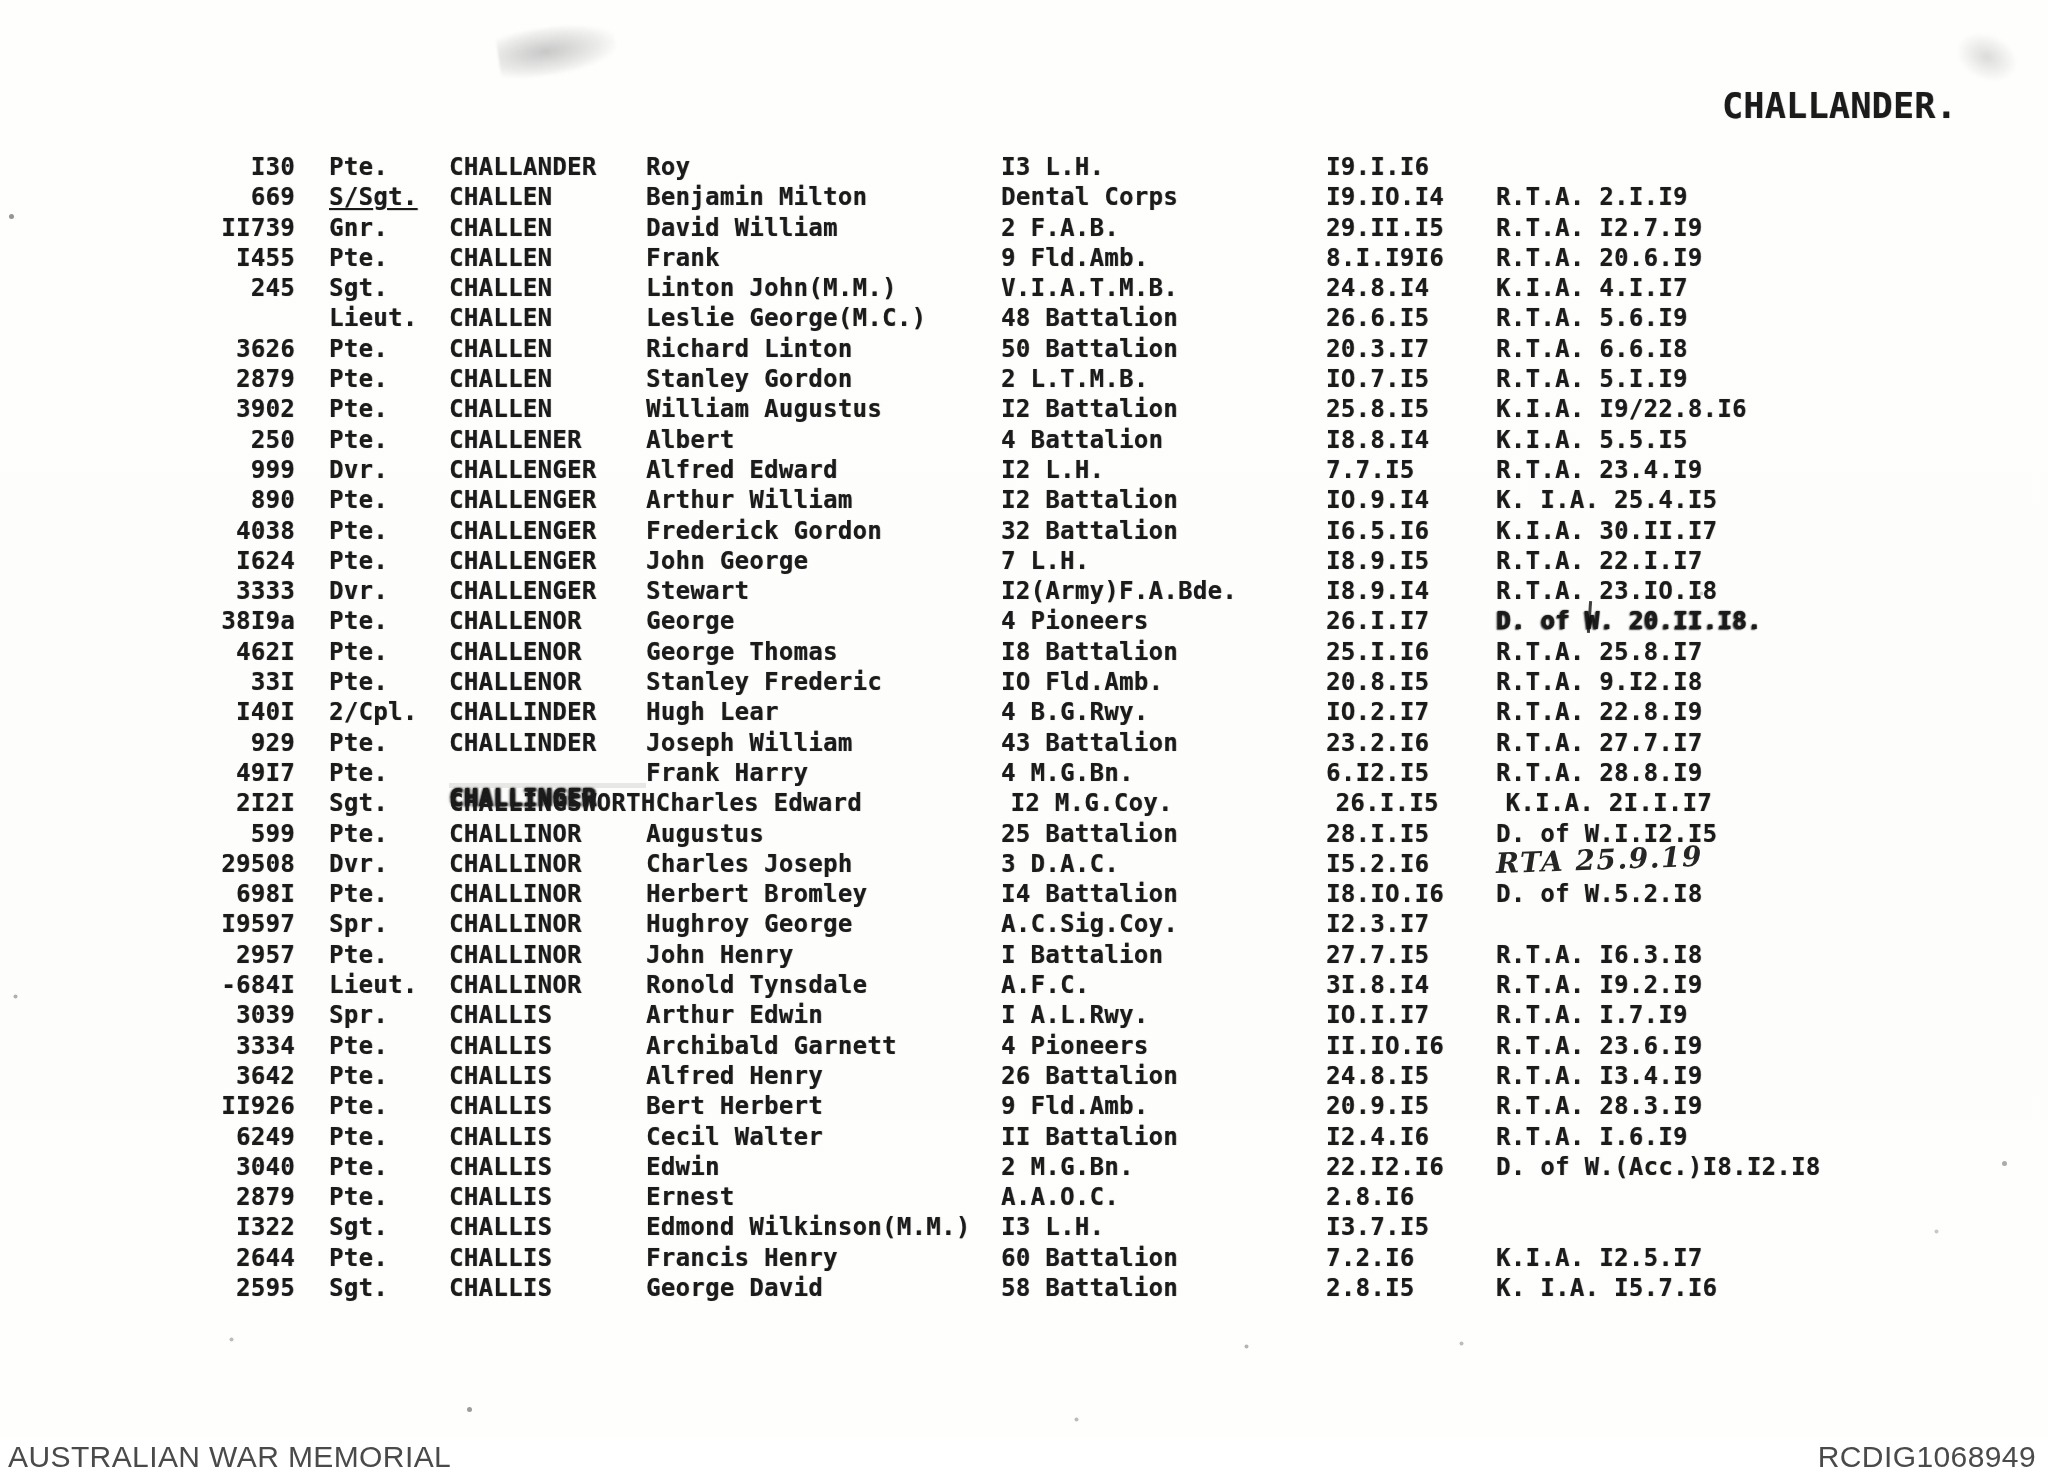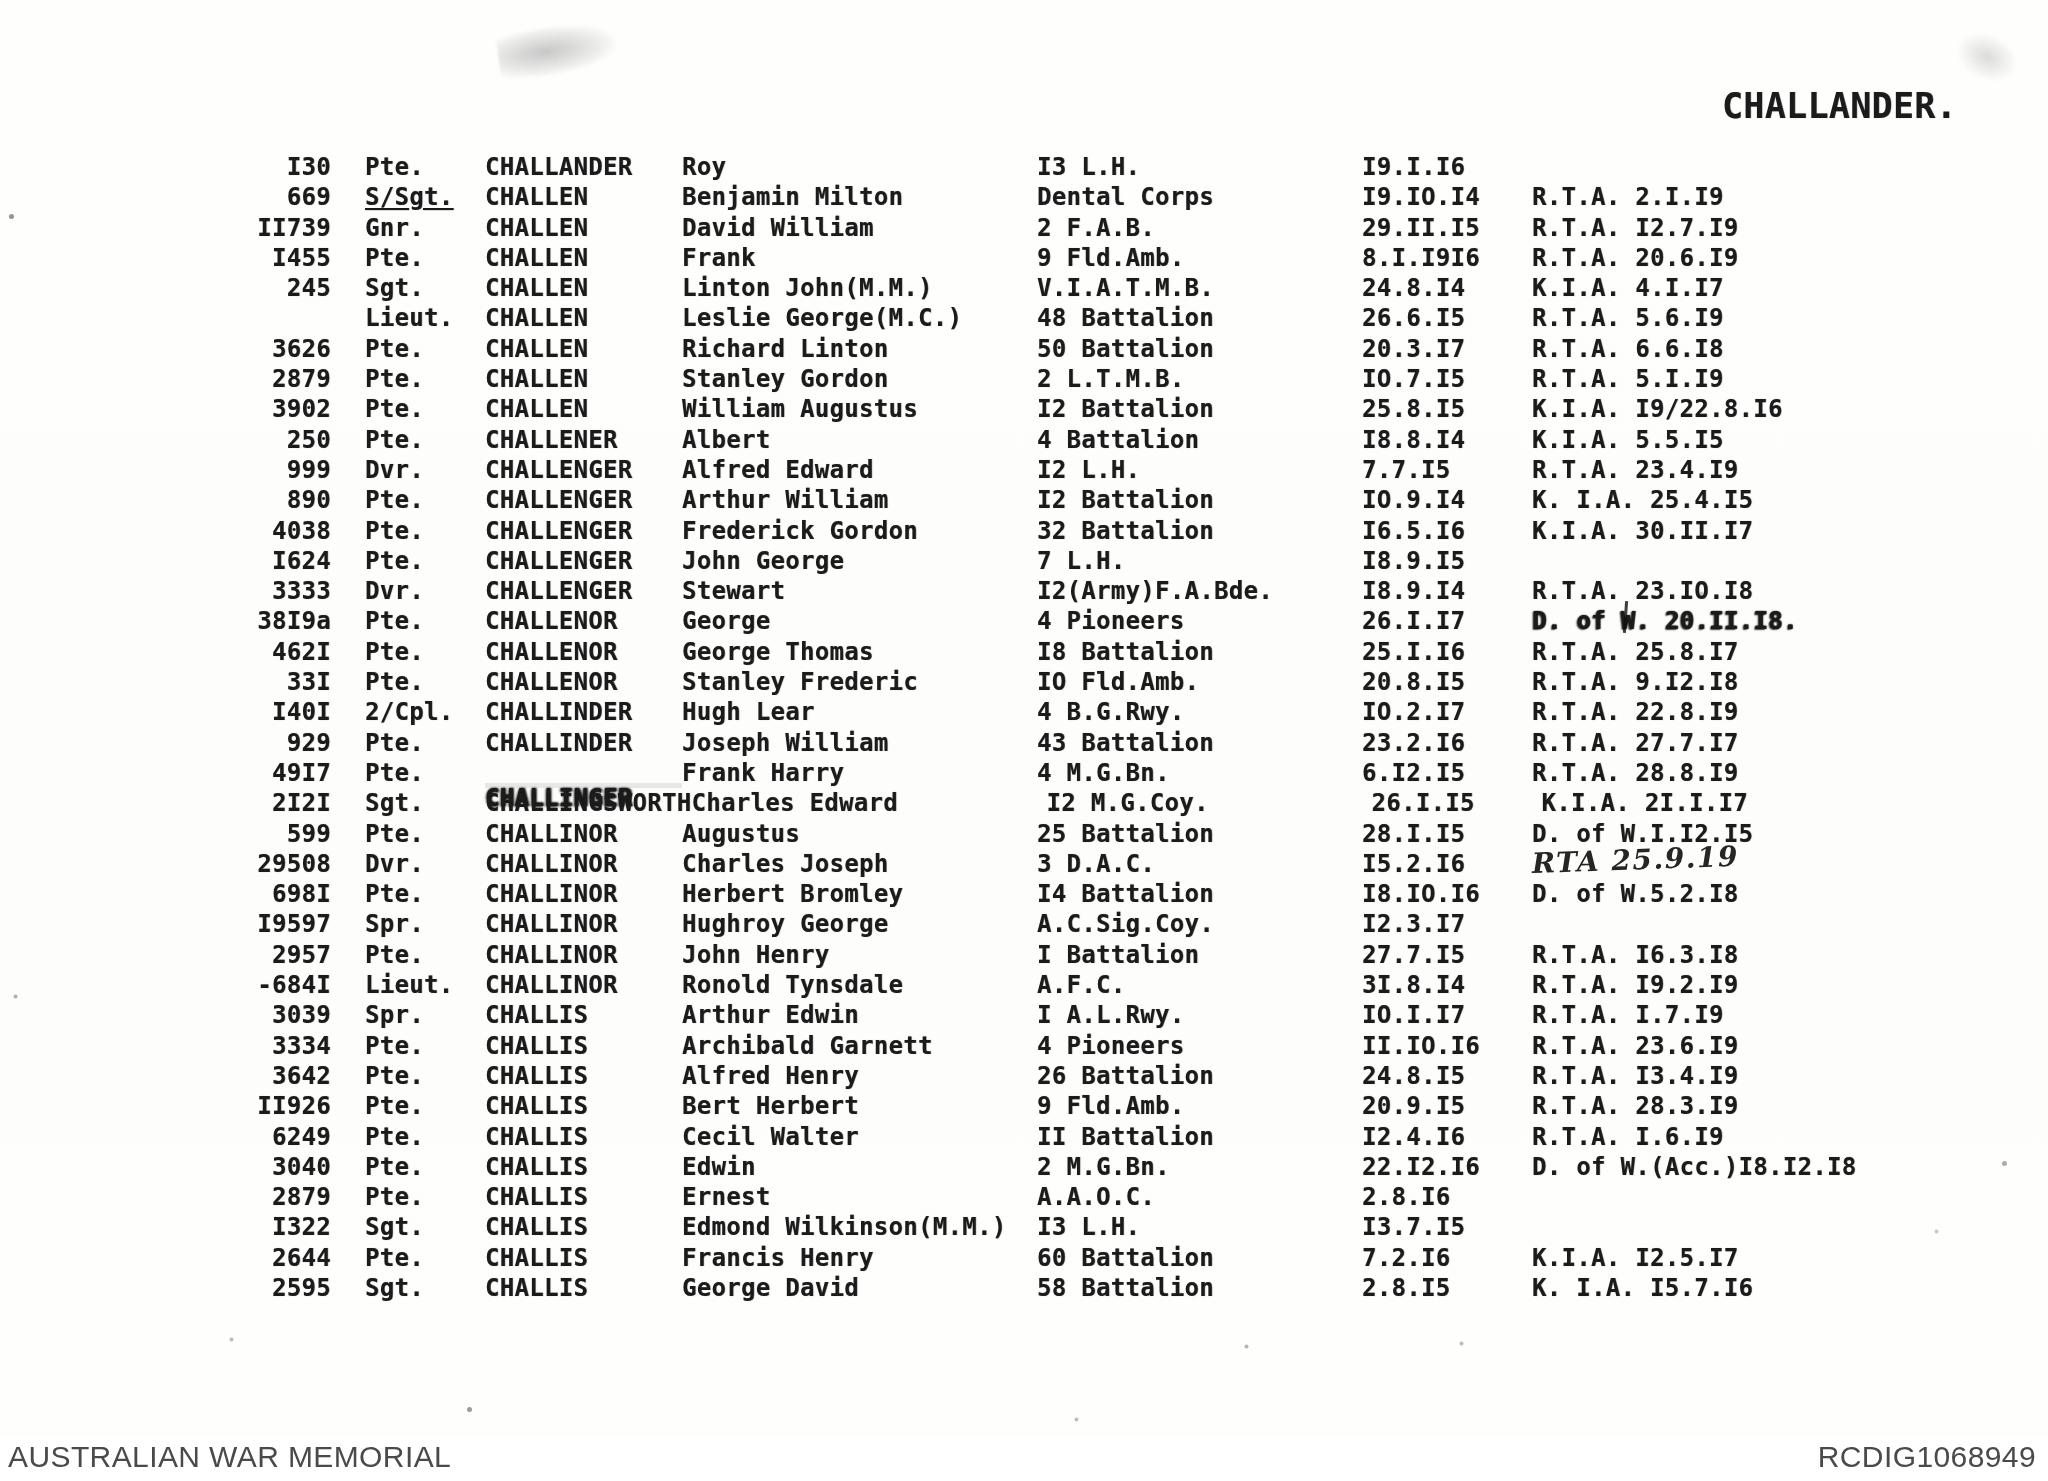--- a/index.html
+++ b/index.html
@@ -18,21 +18,21 @@
   }
   .typed {
     font-weight:700;
     letter-spacing:0.3px;
     text-shadow:0.4px 0.3px 0.7px rgba(25,25,25,0.55);
   }
   .doc-header {
     position:absolute; top:86px; left:1722px;
     font-size:35px;
   }
-  .roll { position:absolute; top:152px; left:0; right:0;padding-left:36px; }
+  .roll { position:absolute; top:152px; left:0; right:0; }
   .row {
     display:flex; height:30.3px; line-height:30.3px;
     font-size:24px; white-space:pre;
   }
   .row span { white-space:pre; }
   .c-num   { width:150px; margin-left:145px; text-align:right; flex:none; }
   .c-rank  { margin-left:34px; min-width:120px; }
   .c-sur   { min-width:197px; }
   .c-given { min-width:355px; }
   .c-unit  { min-width:325px; }
@@ -113,21 +113,21 @@
       <div class="row"><span class="c-num">I455</span><span class="c-rank">Pte.</span><span class="c-sur">CHALLEN</span><span class="c-given">Frank</span><span class="c-unit">9 Fld.Amb.</span><span class="c-date">8.I.I9I6</span><span class="c-fate">R.T.A. 20.6.I9</span></div>
       <div class="row"><span class="c-num">245</span><span class="c-rank">Sgt.</span><span class="c-sur">CHALLEN</span><span class="c-given">Linton John(M.M.)</span><span class="c-unit">V.I.A.T.M.B.</span><span class="c-date">24.8.I4</span><span class="c-fate">K.I.A. 4.I.I7</span></div>
       <div class="row"><span class="c-num"></span><span class="c-rank">Lieut.</span><span class="c-sur">CHALLEN</span><span class="c-given">Leslie George(M.C.)</span><span class="c-unit">48 Battalion</span><span class="c-date">26.6.I5</span><span class="c-fate">R.T.A. 5.6.I9</span></div>
       <div class="row"><span class="c-num">3626</span><span class="c-rank">Pte.</span><span class="c-sur">CHALLEN</span><span class="c-given">Richard Linton</span><span class="c-unit">50 Battalion</span><span class="c-date">20.3.I7</span><span class="c-fate">R.T.A. 6.6.I8</span></div>
       <div class="row"><span class="c-num">2879</span><span class="c-rank">Pte.</span><span class="c-sur">CHALLEN</span><span class="c-given">Stanley Gordon</span><span class="c-unit">2 L.T.M.B.</span><span class="c-date">IO.7.I5</span><span class="c-fate">R.T.A. 5.I.I9</span></div>
       <div class="row"><span class="c-num">3902</span><span class="c-rank">Pte.</span><span class="c-sur">CHALLEN</span><span class="c-given">William Augustus</span><span class="c-unit">I2 Battalion</span><span class="c-date">25.8.I5</span><span class="c-fate">K.I.A. I9/22.8.I6</span></div>
       <div class="row"><span class="c-num">250</span><span class="c-rank">Pte.</span><span class="c-sur">CHALLENER</span><span class="c-given">Albert</span><span class="c-unit">4 Battalion</span><span class="c-date">I8.8.I4</span><span class="c-fate">K.I.A. 5.5.I5</span></div>
       <div class="row"><span class="c-num">999</span><span class="c-rank">Dvr.</span><span class="c-sur">CHALLENGER</span><span class="c-given">Alfred Edward</span><span class="c-unit">I2 L.H.</span><span class="c-date">7.7.I5</span><span class="c-fate">R.T.A. 23.4.I9</span></div>
       <div class="row"><span class="c-num">890</span><span class="c-rank">Pte.</span><span class="c-sur">CHALLENGER</span><span class="c-given">Arthur William</span><span class="c-unit">I2 Battalion</span><span class="c-date">IO.9.I4</span><span class="c-fate">K. I.A. 25.4.I5</span></div>
       <div class="row"><span class="c-num">4038</span><span class="c-rank">Pte.</span><span class="c-sur">CHALLENGER</span><span class="c-given">Frederick Gordon</span><span class="c-unit">32 Battalion</span><span class="c-date">I6.5.I6</span><span class="c-fate">K.I.A. 30.II.I7</span></div>
-      <div class="row"><span class="c-num">I624</span><span class="c-rank">Pte.</span><span class="c-sur">CHALLENGER</span><span class="c-given">John George</span><span class="c-unit">7 L.H.</span><span class="c-date">I8.9.I5</span></div>
+      <div class="row"><span class="c-num">I624</span><span class="c-rank">Pte.</span><span class="c-sur">CHALLENGER</span><span class="c-given">John George</span><span class="c-unit">7 L.H.</span><span class="c-date">I8.9.I5</span><span class="c-fate">R.T.A. 22.I.I7</span></div>
       <div class="row"><span class="c-num">3333</span><span class="c-rank">Dvr.</span><span class="c-sur">CHALLENGER</span><span class="c-given">Stewart</span><span class="c-unit">I2(Army)F.A.Bde.</span><span class="c-date">I8.9.I4</span><span class="c-fate">R.T.A. 23.IO.I8</span></div>
       <div class="row"><span class="c-num">38I9a</span><span class="c-rank">Pte.</span><span class="c-sur">CHALLENOR</span><span class="c-given">George</span><span class="c-unit">4 Pioneers</span><span class="c-date">26.I.I7</span><span class="c-fate overwritten">D. of W. 20.II.I8.</span></div>
       <div class="row"><span class="c-num">462I</span><span class="c-rank">Pte.</span><span class="c-sur">CHALLENOR</span><span class="c-given">George Thomas</span><span class="c-unit">I8 Battalion</span><span class="c-date">25.I.I6</span><span class="c-fate">R.T.A. 25.8.I7</span></div>
       <div class="row"><span class="c-num">33I</span><span class="c-rank">Pte.</span><span class="c-sur">CHALLENOR</span><span class="c-given">Stanley Frederic</span><span class="c-unit">IO Fld.Amb.</span><span class="c-date">20.8.I5</span><span class="c-fate">R.T.A. 9.I2.I8</span></div>
       <div class="row"><span class="c-num">I40I</span><span class="c-rank">2/Cpl.</span><span class="c-sur">CHALLINDER</span><span class="c-given">Hugh Lear</span><span class="c-unit">4 B.G.Rwy.</span><span class="c-date">IO.2.I7</span><span class="c-fate">R.T.A. 22.8.I9</span></div>
       <div class="row"><span class="c-num">929</span><span class="c-rank">Pte.</span><span class="c-sur">CHALLINDER</span><span class="c-given">Joseph William</span><span class="c-unit">43 Battalion</span><span class="c-date">23.2.I6</span><span class="c-fate">R.T.A. 27.7.I7</span></div>
       <div class="row"><span class="c-num">49I7</span><span class="c-rank">Pte.</span><span class="c-sur smudged">CHALLINGER</span><span class="c-given">Frank Harry</span><span class="c-unit">4 M.G.Bn.</span><span class="c-date">6.I2.I5</span><span class="c-fate">R.T.A. 28.8.I9</span></div>
       <div class="row"><span class="c-num">2I2I</span><span class="c-rank">Sgt.</span><span class="c-sur">CHALLINGSWORTH</span><span class="c-given">Charles Edward</span><span class="c-unit">I2 M.G.Coy.</span><span class="c-date">26.I.I5</span><span class="c-fate">K.I.A. 2I.I.I7</span></div>
       <div class="row"><span class="c-num">599</span><span class="c-rank">Pte.</span><span class="c-sur">CHALLINOR</span><span class="c-given">Augustus</span><span class="c-unit">25 Battalion</span><span class="c-date">28.I.I5</span><span class="c-fate">D. of W.I.I2.I5</span></div>
       <div class="row"><span class="c-num">29508</span><span class="c-rank">Dvr.</span><span class="c-sur">CHALLINOR</span><span class="c-given">Charles Joseph</span><span class="c-unit">3 D.A.C.</span><span class="c-date">I5.2.I6</span><span class="c-fate handwritten">RTA 25.9.19</span></div>

